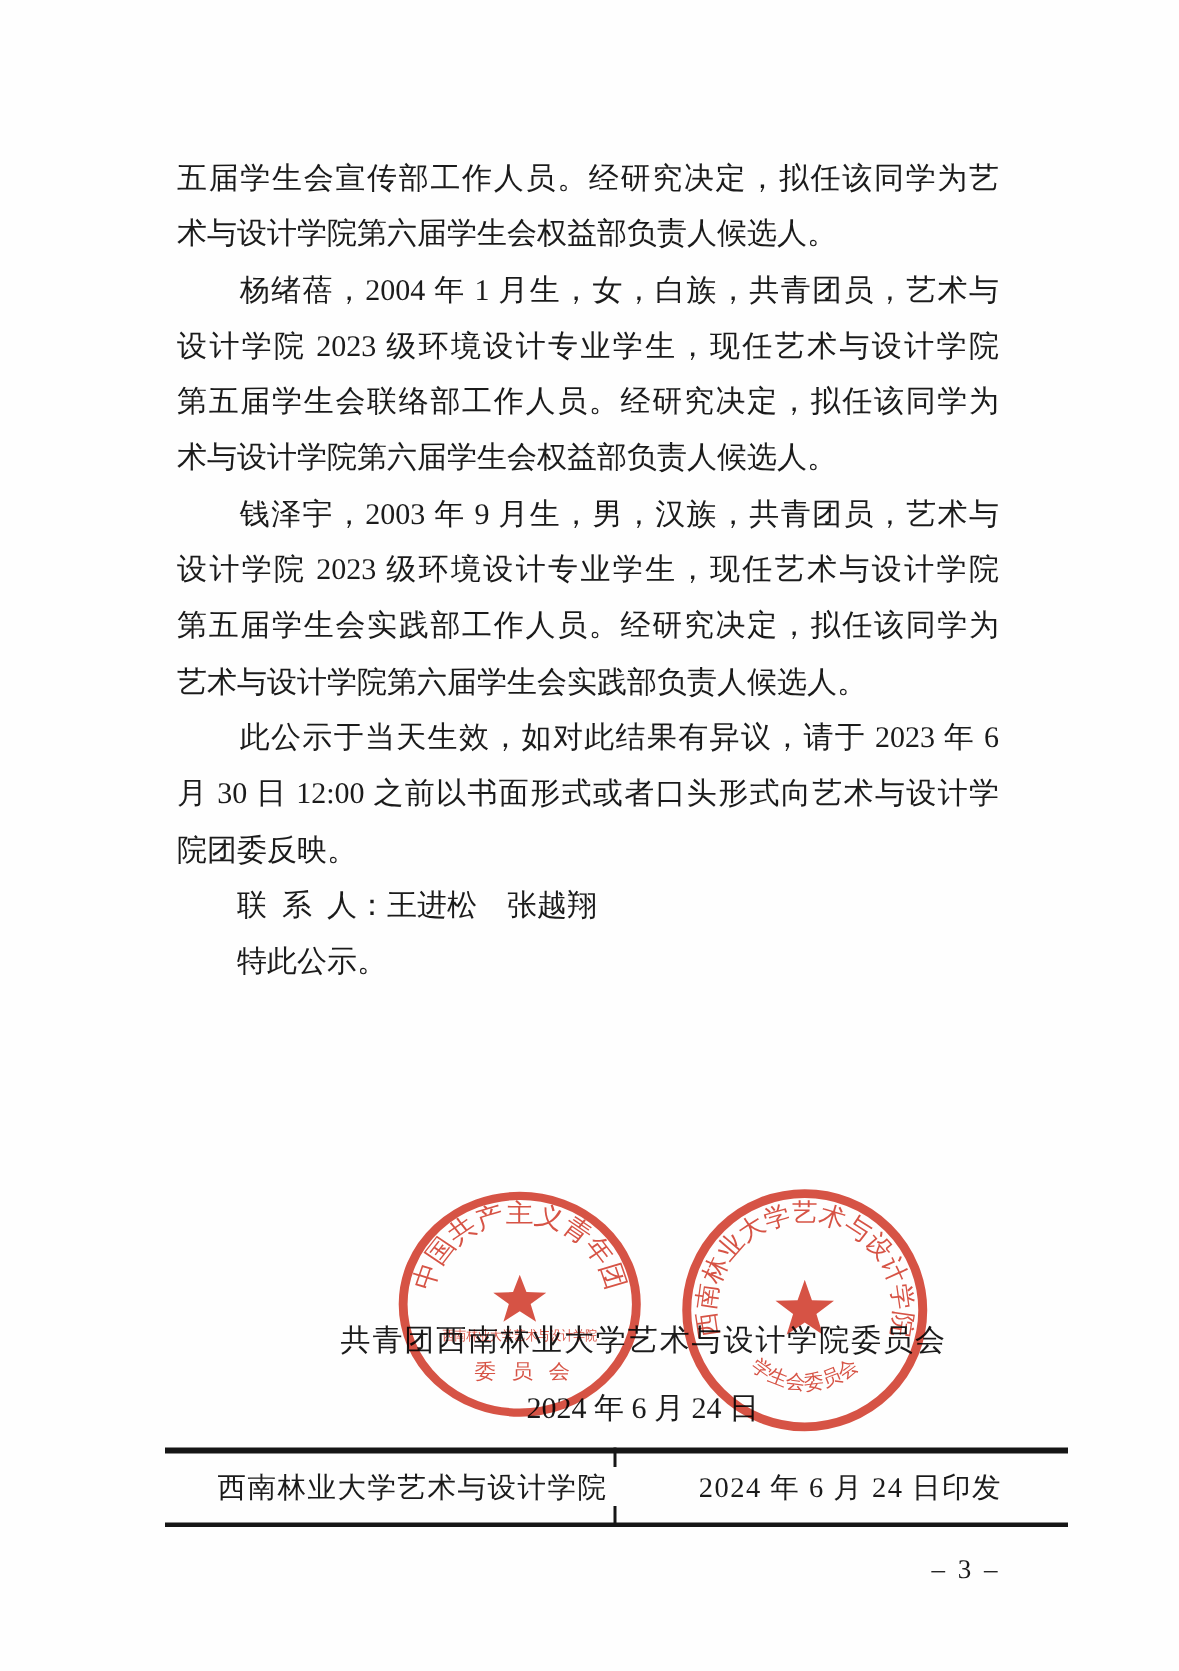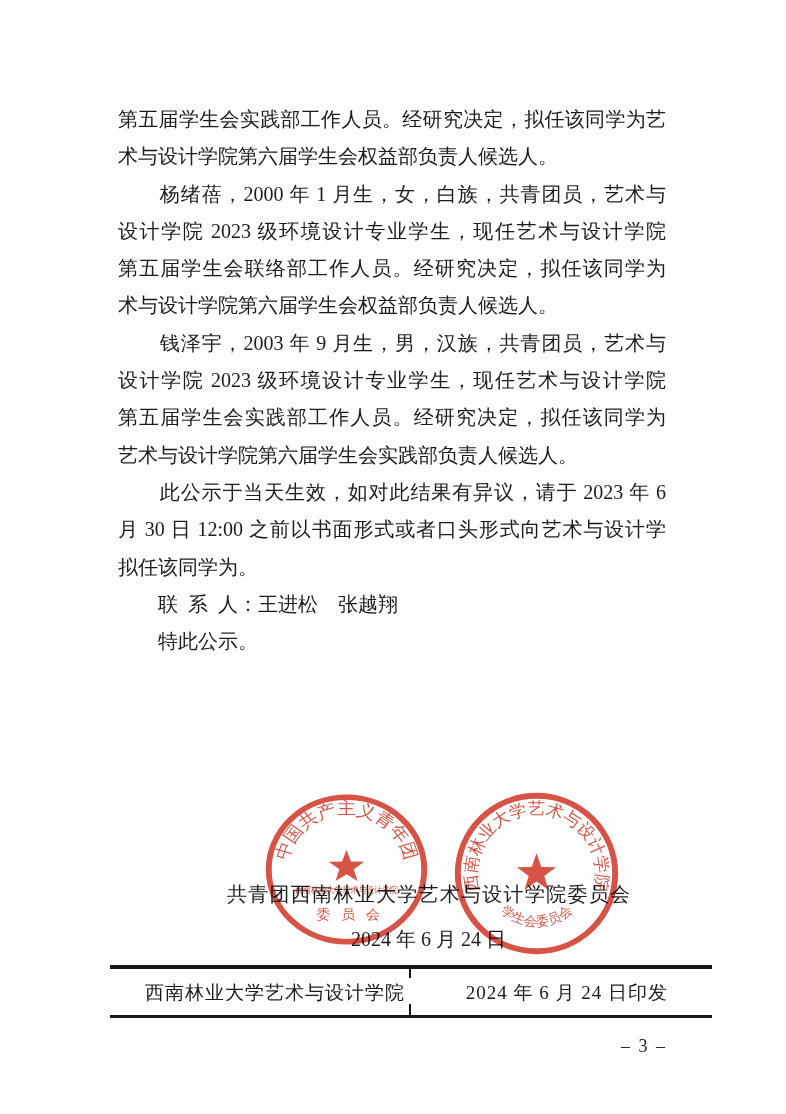--- a/index.html
+++ b/index.html
@@ -68,33 +68,33 @@
     position:absolute;right:119px;top:1034px;
     font-size:18px;line-height:24px;letter-spacing:2px;
   }
 </style>
 </head>
 <body>
 
 <div class="page">
 
   <div class="body-text">
-    <div class="bl j">第五届学生会实践部工作人员。经研究决定，拟任该同学为艺</div>
+    <div class="bl j">五届学生会宣传部工作人员。经研究决定，拟任该同学为艺</div>
     <div class="bl">术与设计学院第六届学生会权益部负责人候选人。</div>
-    <div class="bl j">　　杨绪蓓，2000 年 1 月生，女，白族，共青团员，艺术与</div>
+    <div class="bl j">　　杨绪蓓，2004 年 1 月生，女，白族，共青团员，艺术与</div>
     <div class="bl j">设计学院 2023 级环境设计专业学生，现任艺术与设计学院</div>
     <div class="bl j">第五届学生会联络部工作人员。经研究决定，拟任该同学为</div>
     <div class="bl">术与设计学院第六届学生会权益部负责人候选人。</div>
     <div class="bl j">　　钱泽宇，2003 年 9 月生，男，汉族，共青团员，艺术与</div>
     <div class="bl j">设计学院 2023 级环境设计专业学生，现任艺术与设计学院</div>
     <div class="bl j">第五届学生会实践部工作人员。经研究决定，拟任该同学为</div>
     <div class="bl">艺术与设计学院第六届学生会实践部负责人候选人。</div>
     <div class="bl j">　　此公示于当天生效，如对此结果有异议，请于 2023 年 6</div>
     <div class="bl j">月 30 日 12:00 之前以书面形式或者口头形式向艺术与设计学</div>
-    <div class="bl">拟任该同学为。</div>
+    <div class="bl">院团委反映。</div>
     <div class="bl">　　联 系 人：王进松　张越翔</div>
     <div class="bl">　　特此公示。</div>
   </div>
 
   <div class="sig-line sig-2">共青团西南林业大学艺术与设计学院委员会</div>
   <div class="sig-date">2024 年 6 月 24 日</div>
 
   <svg class="seal seal-left" viewBox="0 0 200 200" preserveAspectRatio="none">
     <defs>
       <path id="arcL" d="M 31.1,112.2 A 70,70 0 1 1 168.9,112.2" fill="none"></path>

